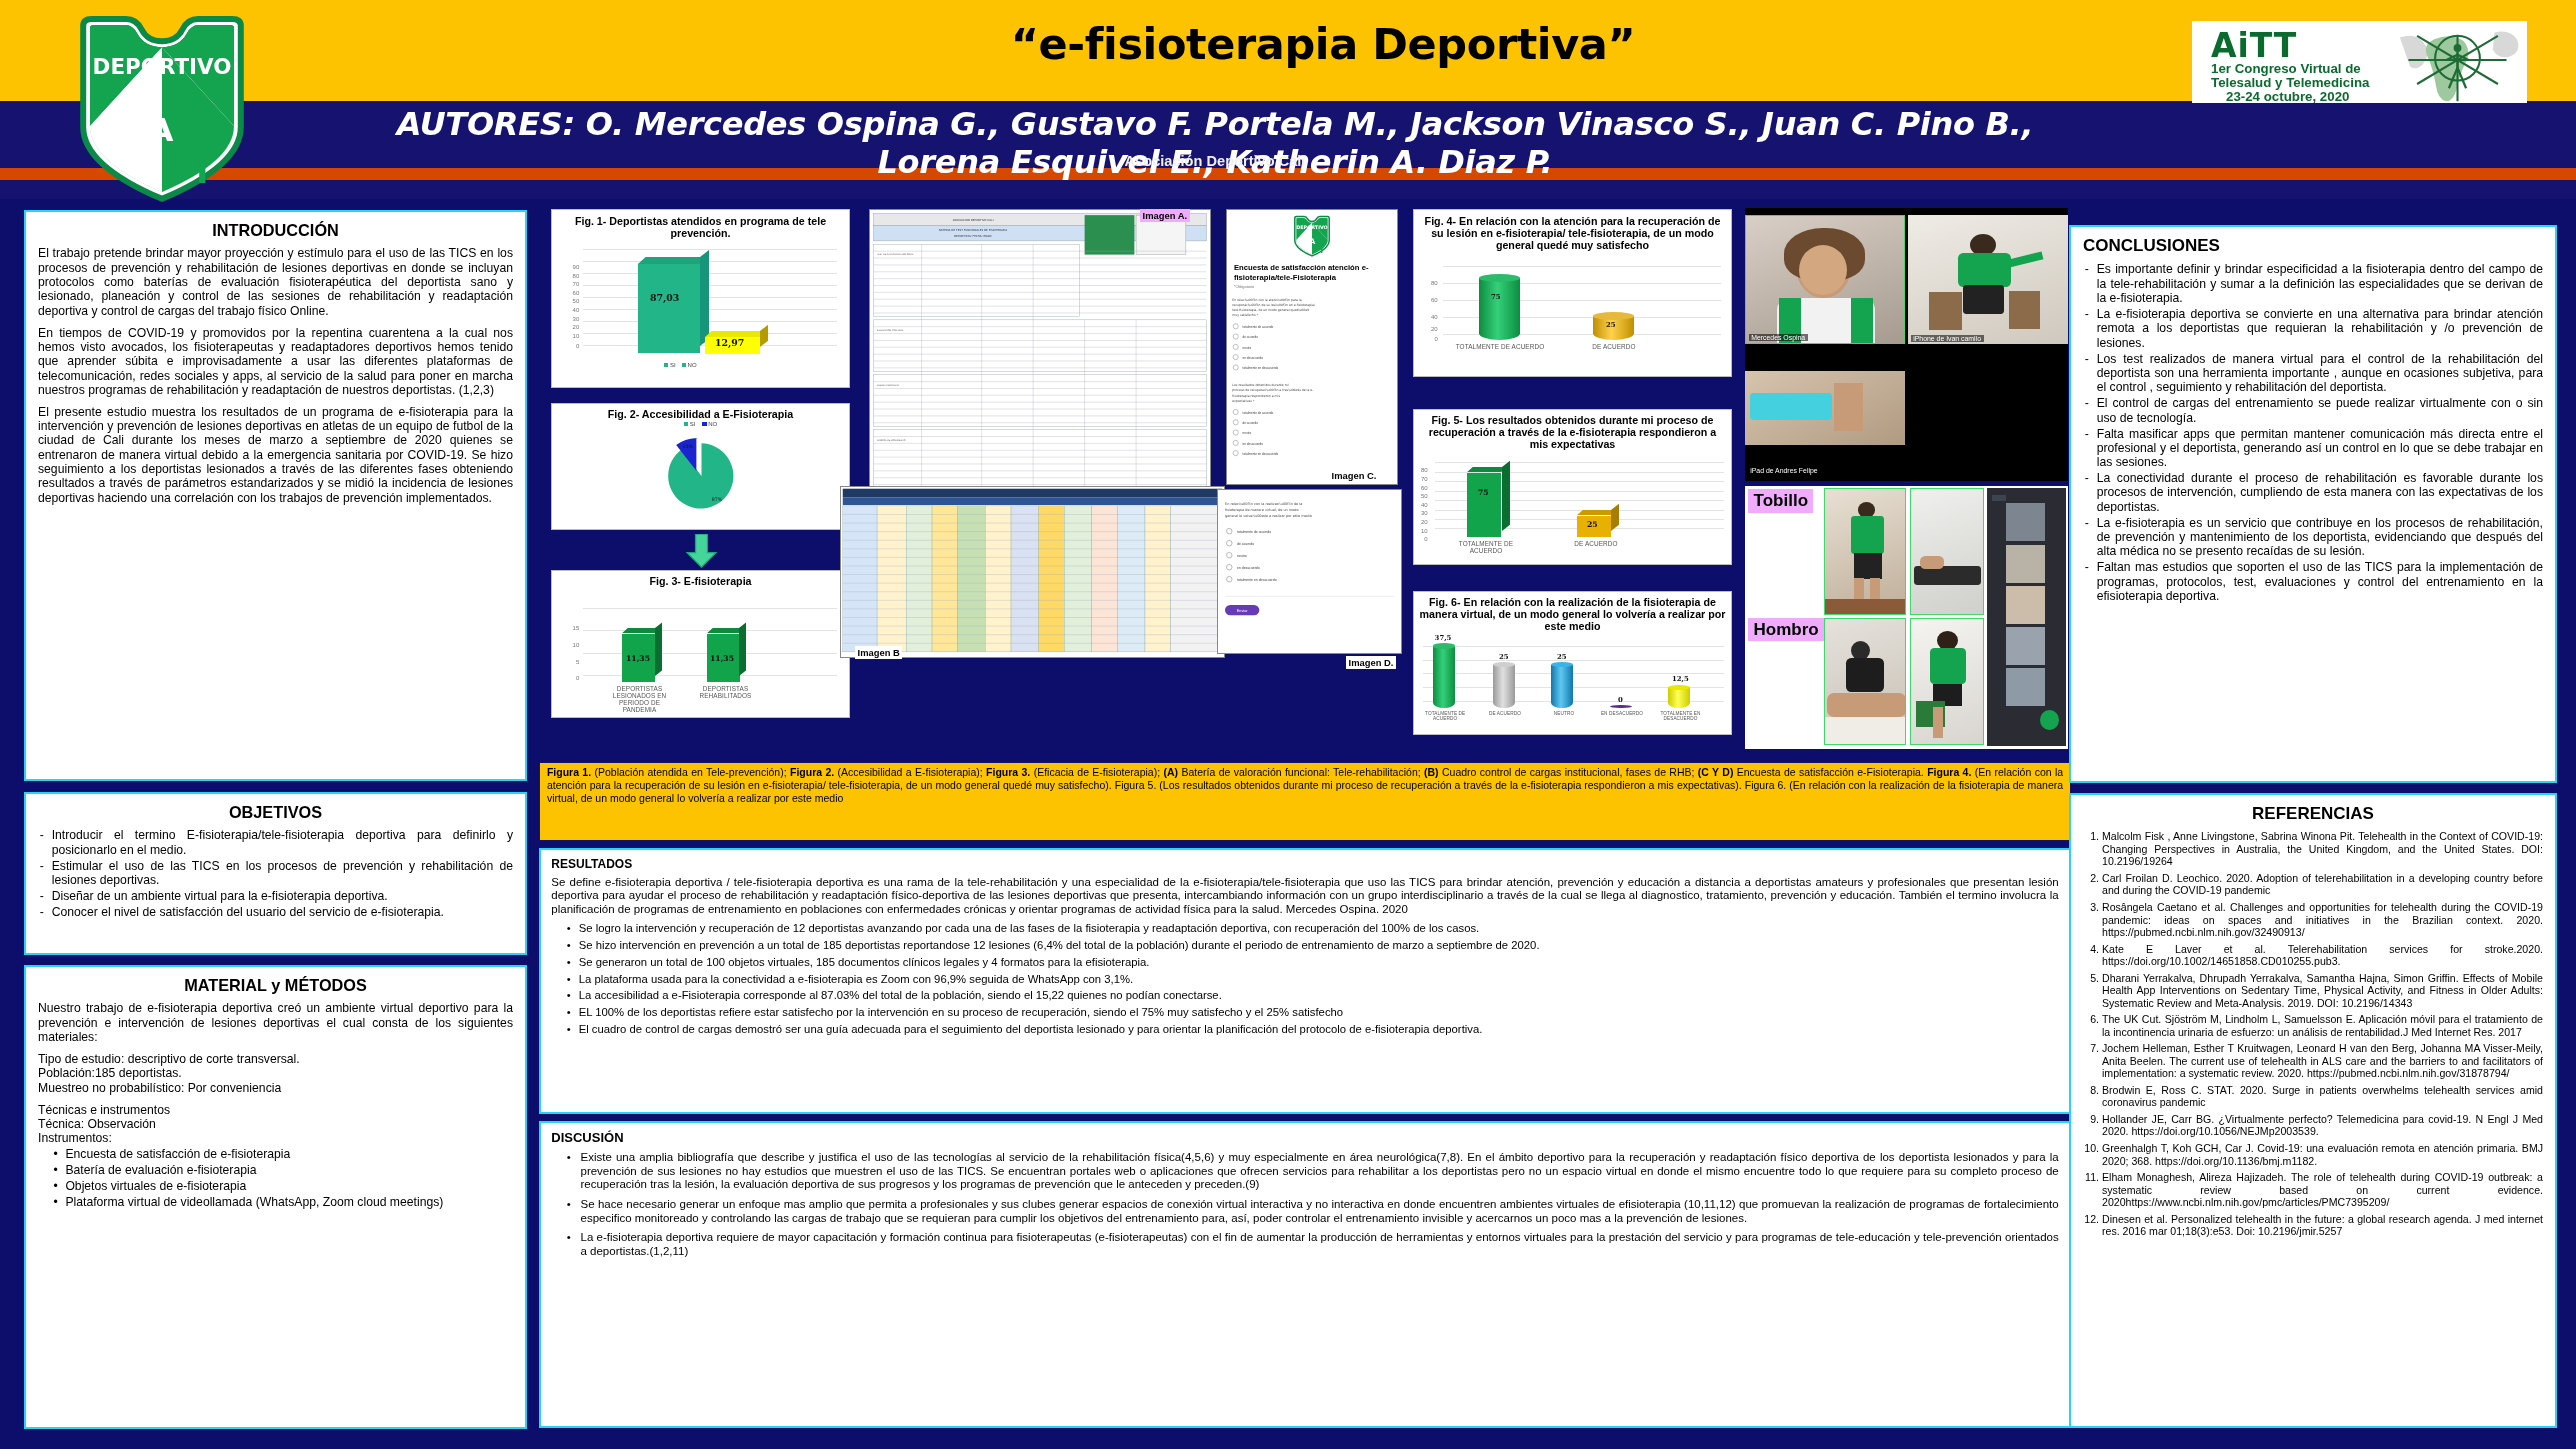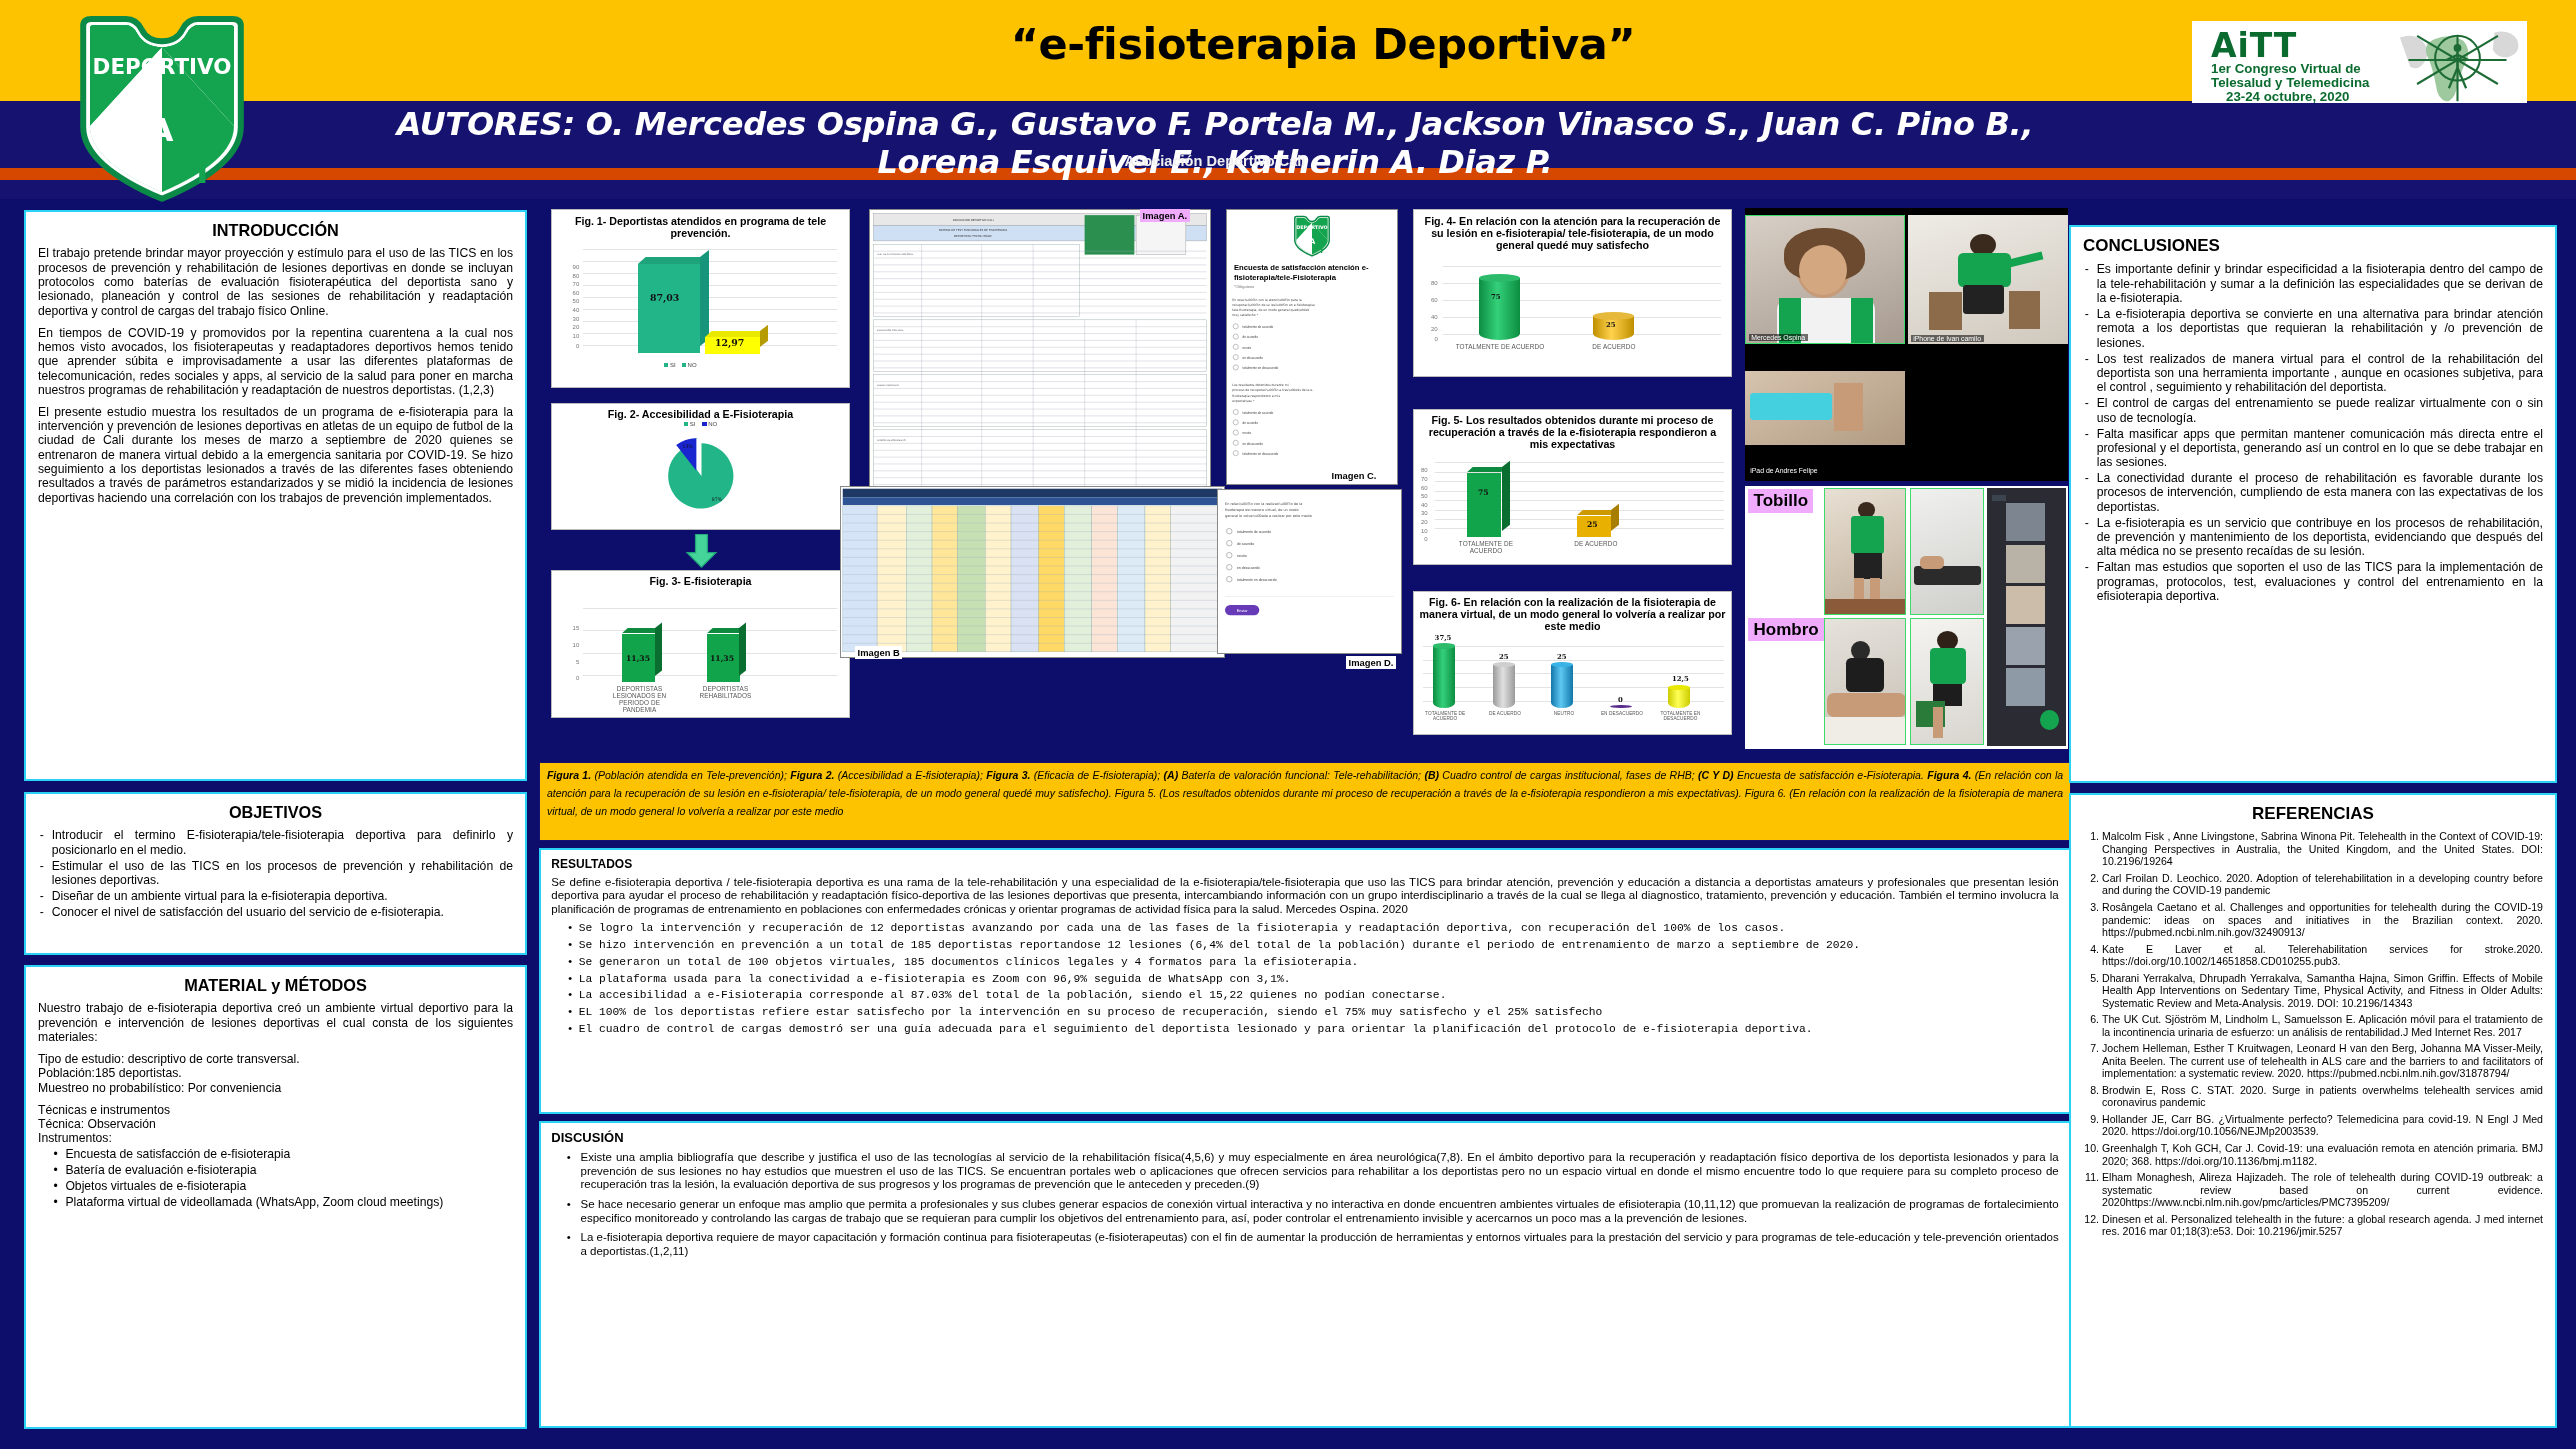--- a/index.html
+++ b/index.html
@@ -120,34 +120,34 @@
   .tile { position:absolute; overflow:hidden; }
   .namebar { position:absolute; bottom:1.7px; left:2.6px; font-size:6.9px; color:#fff;
              background:rgba(0,0,0,.55); padding:0 2.6px; }
   .bodylabel { position:absolute; font-size:17px; font-weight:bold; color:#000; background:#f0abfc;
                font-family:"Liberation Sans", sans-serif; }
 
   
   #caption {
     position:absolute; left:539px; top:762px; width:1532px; height:79px;
     background:#fdc300; border:1.7px solid #161370; padding:3.4px 6.9px;
-    font-size:10.5px; line-height:18px; color:#000; text-align:justify;font-style:italic;
+    font-size:10.5px; line-height:13px; color:#000; text-align:justify;
   }
   #caption b { font-weight:bold; }
 
   
   #resultados {
     position:absolute; left:539px; top:848px; width:1532px; height:266px;
     background:#fff; border:2.6px solid #2ad2f5; padding:6.9px 10.3px;
   }
   #resultados h3 { font-size:12px; font-weight:bold; margin-bottom:5.2px; }
   #resultados p  { font-size:11.5px; line-height:13.4px; text-align:justify; margin-bottom:6px; }
   #resultados ul { list-style:none; margin-left:13.7px; }
   #resultados li { font-size:11.3px; line-height:13.4px; text-align:justify;
-                   position:relative; padding-left:13.7px; margin-bottom:3.4px;font-family:Liberation Mono, monospace; }
+                   position:relative; padding-left:13.7px; margin-bottom:3.4px; }
   #resultados li:before { content:"\2022"; position:absolute; left:1.7px; }
 
   
   #discusion {
     position:absolute; left:539px; top:1121px; width:1532px; height:307px;
     background:#fff; border:2.6px solid #2ad2f5; padding:6.9px 10.3px;
   }
   #discusion h3 { font-size:13px; font-weight:bold; margin-bottom:6px; }
   #discusion ul { list-style:none; margin-left:13.7px; }
   #discusion li { font-size:11.5px; line-height:13.7px; text-align:justify;

